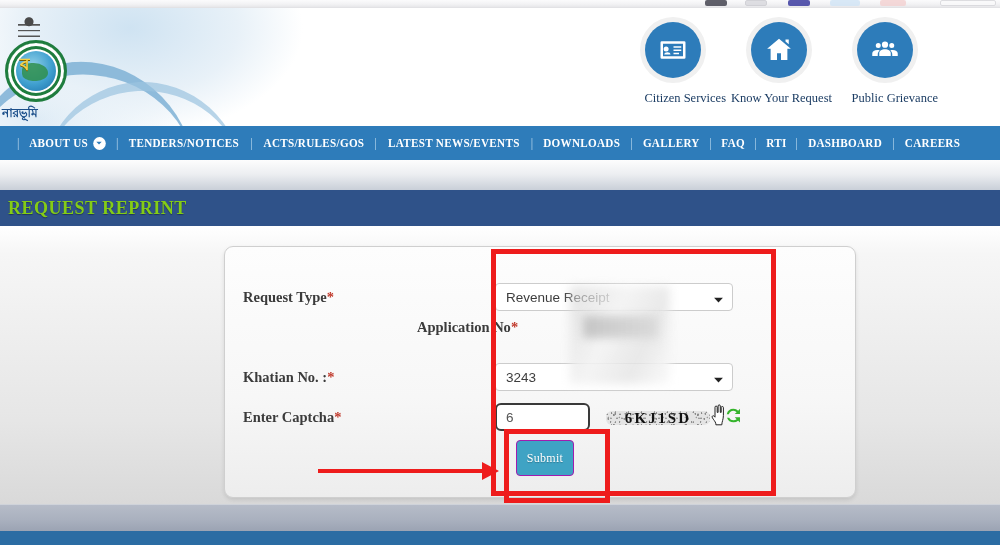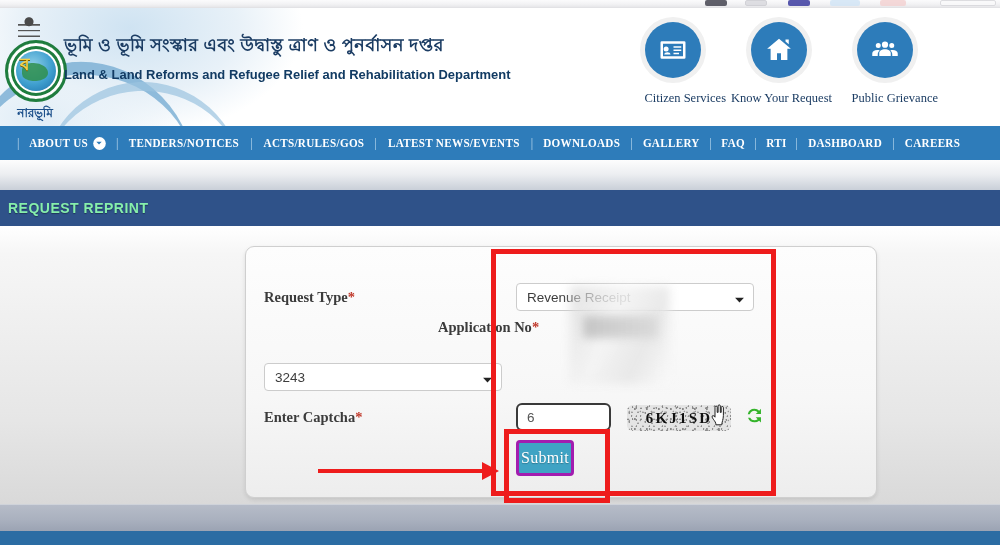--- a/index.html
+++ b/index.html
@@ -89,21 +89,21 @@
     opacity: .85;
   }
   .logo .ring .glyph {
     position: absolute; left: 12px; top: 8px; font-size: 17px; color: #f3d14a;
     font-family: "Liberation Serif", serif; font-weight: bold; z-index: 3;
     text-shadow: 0 1px 0 #7a5d00;
   }
   .logo .bn-foot {
     position: absolute; left: 0px; top: 90px; width: 66px;
     font-family: "Liberation Serif", serif;
-    font-size: 12px; color: #1b4f8a; font-weight: bold; letter-spacing: -0.2px; text-align: center;
+    font-size: 12px; color: #1b4f8a; font-weight: bold; letter-spacing: -0.2px;
   }
 
   .titles { position: absolute; left: 64px; top: 24px; width: 400px; }
   .title-bn {
     font-family: "Liberation Serif", serif;
     font-size: 17.5px; font-weight: bold; color: #1b3c63;
     letter-spacing: 0.6px; white-space: nowrap;
   }
   .title-en {
     margin-top: 6px;
@@ -161,33 +161,33 @@
     position: absolute; left: 0; top: 160px; width: 1000px; height: 30px;
     background: linear-gradient(to bottom, #fdfdfd 0%, #eceef1 48%, #c9cfd8 100%);
   }
   .page-title-band {
     position: absolute; left: 0; top: 190px; width: 1000px; height: 36px;
     background: #2f5289;
     display: flex; align-items: center;
   }
   .page-title-band .ptitle {
     margin-left: 8px;
-    color: #86efac; font-family: Liberation Sans, sans-serif;
-    font-size: 14px; font-weight: bold; letter-spacing: .5px;
+    color: #84cc16; font-family: Liberation Serif, serif;
+    font-size: 18px; font-weight: bold; letter-spacing: .5px;
     text-shadow: 0 1px 1px rgba(0,0,0,.35);
   }
 
   
   .content {
     position: absolute; left: 0; top: 226px; width: 1000px; height: 278px;
     background: linear-gradient(to bottom, #ffffff 0%, #f6f6f6 10%, #e6e6e6 70%, #d9d9d9 100%);
   }
 
   .card {
-    position: absolute; left: 245px; top: 20px; width: 632px; height: 252px;
+    position: absolute; left: 224px; top: 20px; width: 632px; height: 252px;
     background: linear-gradient(to bottom, #fdfdfd 0%, #f7f7f7 60%, #ededed 100%);
     border: 1px solid #cfcfcf; border-radius: 9px;
     box-shadow: 0 2px 4px rgba(0,0,0,.10);
   }
 
   .form-row {
     position: absolute; left: 18px; width: 600px; height: 36px;
     display: flex; align-items: center;
   }
   .form-row.r1 { top: 32px; }
@@ -227,21 +227,21 @@
 
   input.captcha-input {
     width: 95px; height: 28px;
     border: 2px solid #3a3a3a; border-radius: 6px;
     font-family: "Liberation Sans", sans-serif; font-size: 13.5px; color: #555;
     padding: 0 9px; background: #fff; outline: none;
   }
 
   .captcha-img {
     display: inline-block; vertical-align: middle;
-    width: 104px; height: 26px; margin-left: 12px;
+    width: 104px; height: 14px; margin-left: 12px;
     border-radius: 6px;
     background-color: #e4e4e4;
     background-image:
       radial-gradient(circle at 8% 30%, #8c8c8c 0.6px, rgba(0,0,0,0) 1.1px),
       radial-gradient(circle at 22% 72%, #9a9a9a 0.6px, rgba(0,0,0,0) 1.1px),
       radial-gradient(circle at 37% 18%, #858585 0.6px, rgba(0,0,0,0) 1.1px),
       radial-gradient(circle at 51% 84%, #909090 0.6px, rgba(0,0,0,0) 1.1px),
       radial-gradient(circle at 66% 40%, #7d7d7d 0.6px, rgba(0,0,0,0) 1.1px),
       radial-gradient(circle at 79% 66%, #999999 0.6px, rgba(0,0,0,0) 1.1px),
       radial-gradient(circle at 93% 24%, #8a8a8a 0.6px, rgba(0,0,0,0) 1.1px),
@@ -268,24 +268,24 @@
   .hand-cursor {
     position: absolute; left: 710px; top: 404px; width: 17px; height: 22px; z-index: 9;
     pointer-events: none;
   }
   .hand-cursor svg { width: 17px; height: 22px; }
 
   .submit-wrap { position: absolute; left: 516px; top: 440px; }
   .btn-submit {
     width: 58px; height: 36px;
     background: #3fa3c4;
-    border: 3px solid #a21caf; border-radius: 4px;
+    border: 1px solid #a21caf; border-radius: 4px;
     color: #ffffff;
     font-family: "Liberation Serif", serif;
-    font-size: 16px; letter-spacing: .3px;
+    font-size: 12px; letter-spacing: .3px;
     cursor: pointer;
     text-shadow: 0 1px 1px rgba(0,0,0,.25);
   }
 
   
   .blur-redact {
     position: absolute; left: 570px; top: 286px; width: 100px; height: 98px;
     background:
       linear-gradient(115deg, rgba(205,205,205,.55) 0%, rgba(243,243,243,.9) 40%, rgba(228,228,228,.8) 70%, rgba(250,250,250,.95) 100%);
     filter: blur(5px);
@@ -353,24 +353,20 @@
 
     <div class="logo">
       <div class="emblem-top"></div>
       <div class="ring">
         <div class="inner"></div>
         <div class="glyph">ব</div>
       </div>
       <div class="bn-foot">নারভূমি</div>
     </div>
 
-    <div class="titles">
-      <div class="title-bn">ভূমি ও ভূমি সংস্কার এবং উদ্বাস্তু ত্রাণ ও পুনর্বাসন দপ্তর</div>
-      <div class="title-en">Land &amp; Land Reforms and Refugee Relief and Rehabilitation Department</div>
-    </div>
 
     <div class="quicklinks">
 
       <div class="ql">
         <div class="circ">
           <svg viewBox="0 0 24 24">
               <path d="M3 5h18a1 1 0 0 1 1 1v12a1 1 0 0 1-1 1H3a1 1 0 0 1-1-1V6a1 1 0 0 1 1-1zm1 2v10h16V7H4zm2.5 2.2a2 2 0 1 1 0 4 2 2 0 0 1 0-4zM5 15.6c0-1.2 1.3-1.8 2.5-1.8s2.5.6 2.5 1.8H5zM12.4 9h6.2v1.2h-6.2V9zm0 2.6h6.2v1.2h-6.2v-1.2zm0 2.6h4.4v1.2h-4.4v-1.2z"></path>
             </svg>
         </div>
         <div class="cap">Citizen Services</div>
@@ -466,20 +462,23 @@
         </div>
       </div>
 
       <div class="form-row r2">
         <div class="lbl">
           <span>Application No</span><span class="req">*</span>
         </div>
       </div>
 
       <div class="form-row r3">
+        <div class="lbl">
+          <span>Khatian No. :</span><span class="req">*</span>
+        </div>
         <div class="ctl">
           <span class="sel-wrap">
             <select class="fld">
               <option>3243</option>
             </select>
             <span class="chev">
               <svg viewBox="0 0 10 10">
                   <path d="M1 3 5 7.2 9 3H1z"></path>
                 </svg>
             </span>

